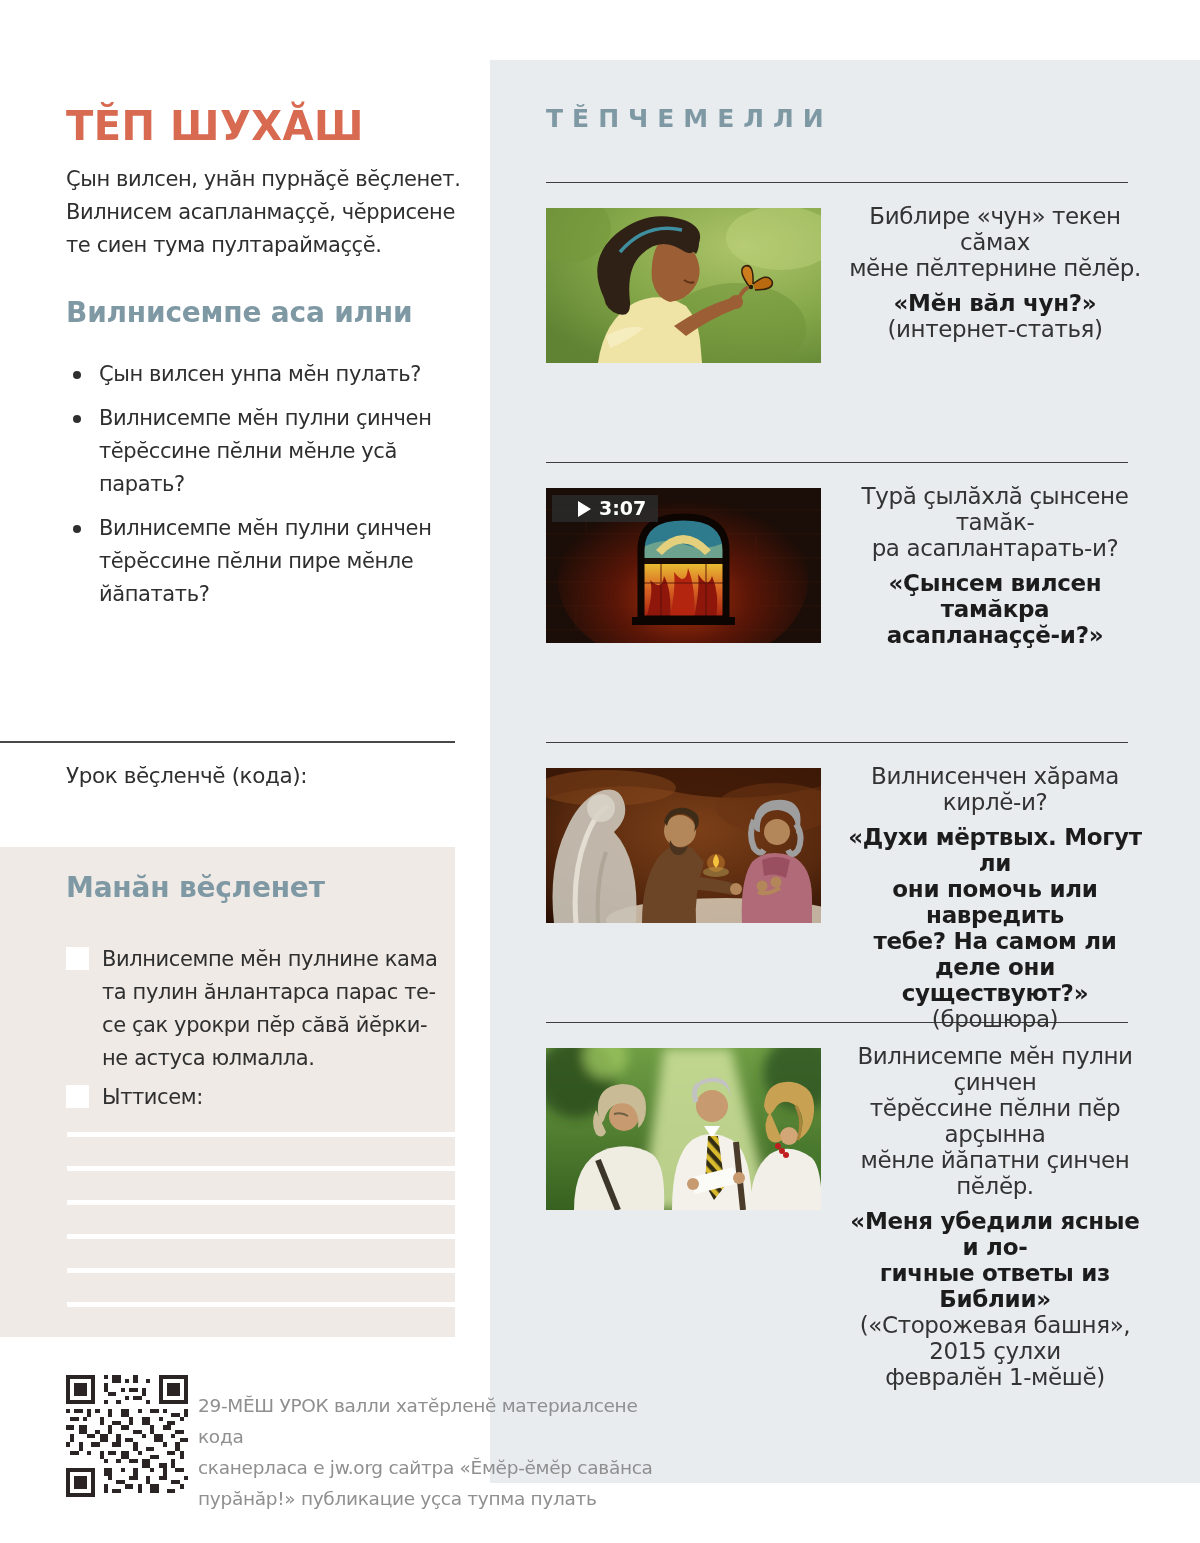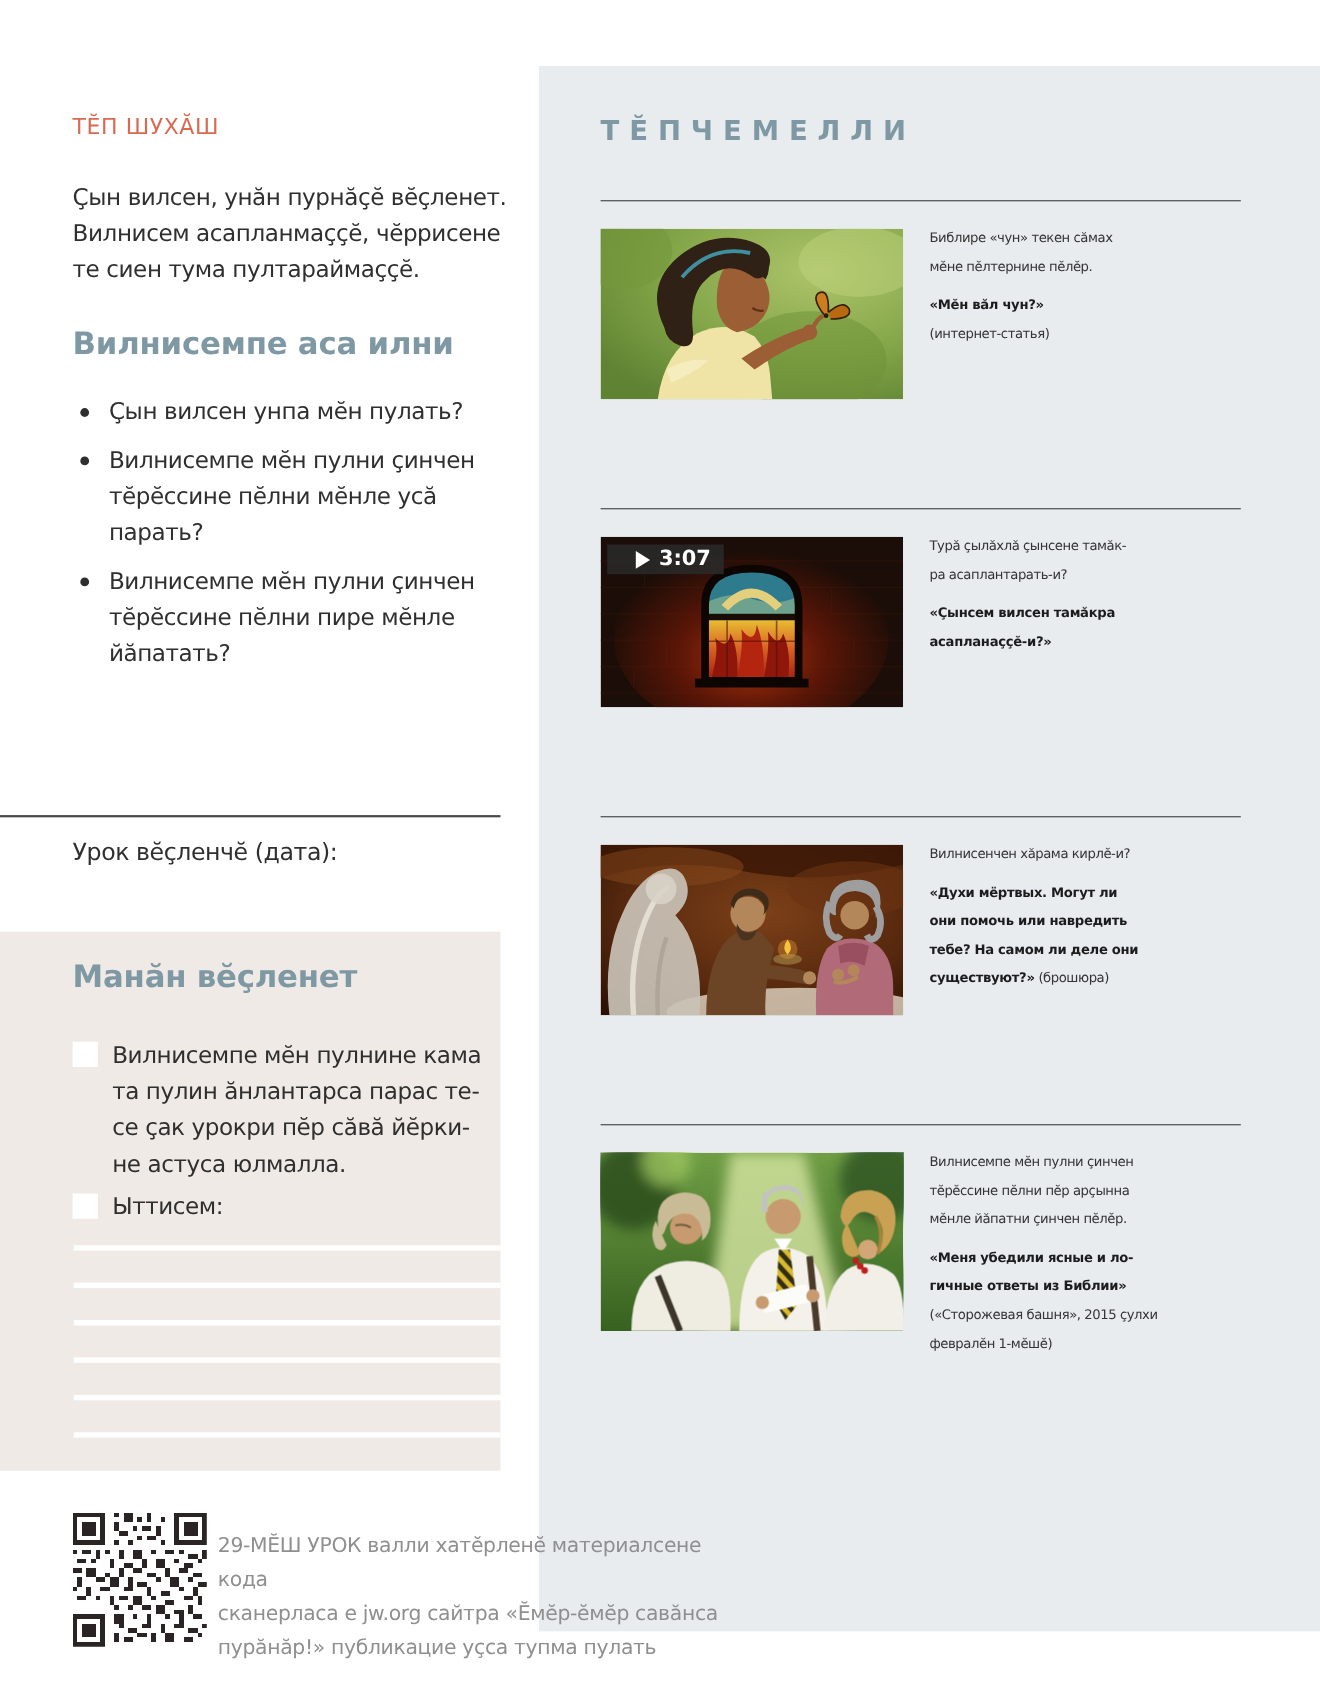--- a/index.html
+++ b/index.html
@@ -2,21 +2,21 @@
 <html><head>
 <meta charset="utf-8">
 <style>
   html,body{margin:0;padding:0;}
   body{width:1200px;height:1543px;background:#ffffff;
        font-family:"DejaVu Sans","Liberation Sans",sans-serif;color:#2f2f2f;}
   .page{position:relative;width:1200px;height:1543px;overflow:hidden;background:#fff;}
 
   
   .main-heading{position:absolute;left:66px;top:103px;margin:0;
-    font-size:20px;font-weight:normal;letter-spacing:.5px;color:#d96a52;}
+    font-size:40px;font-weight:bold;letter-spacing:.5px;color:#d96a52;}
   .intro{position:absolute;left:66px;top:163px;width:400px;margin:0;
     font-size:21px;line-height:33px;letter-spacing:-0.4px;white-space:pre-line;}
   .review-heading{position:absolute;left:66px;top:296px;margin:0;
     font-size:28px;font-weight:bold;color:#7e98a4;letter-spacing:-0.2px;}
   .review-list{position:absolute;left:66px;top:358px;width:400px;margin:0;padding:0;list-style:none;}
   .review-list li{position:relative;padding-left:33px;margin-bottom:11px;
     font-size:21px;line-height:33px;letter-spacing:-0.4px;}
   .bullet{position:absolute;left:7px;top:13px;width:8px;height:8px;border-radius:50%;background:#2f2f2f;}
   .li-text{white-space:pre-line;}
   .rule-left{position:absolute;left:0;top:741px;width:455px;border-top:2px solid #474747;}
@@ -33,21 +33,21 @@
 
   
   .panel{position:absolute;left:490px;top:60px;width:710px;height:1423px;background:#e8ecef;}
   .panel-heading{position:absolute;left:56px;top:44px;margin:0;
     font-size:25px;font-weight:bold;color:#7e98a4;letter-spacing:9px;}
   .sep{position:absolute;left:56px;width:582px;border-top:1.5px solid #3c3c3c;}
   .s1{top:122px}.s2{top:402px}.s3{top:682px}.s4{top:962px}
   .ref-item{position:absolute;left:56px;display:flex;gap:24px;}
   .i1{top:148px}.i2{top:428px}.i3{top:708px}.i4{top:988px}
   .ref-figure{flex:none;width:275px;position:relative;line-height:0;}
-  .ref-text{width:300px;margin-top:-5px;font-size:12px;line-height:26px;letter-spacing:-0.4px;color:#333;}
+  .ref-text{width:300px;margin-top:-5px;font-size:23px;line-height:26px;letter-spacing:-0.4px;color:#333;text-align:center;}
   .ref-intro{margin:0;white-space:pre-line;}
   .ref-title-wrap{margin:9px 0 0 0;white-space:pre-line;}
   .ref-title-wrap strong{color:#1c1c1c;letter-spacing:-0.3px;}
   .ref-note{margin:0;white-space:pre-line;}
   .video-badge{position:absolute;left:6px;top:7px;display:flex;align-items:center;gap:8px;
     background:rgba(42,42,42,.88);color:#fff;padding:4px 12px 4px 26px;
     font-size:19px;font-weight:bold;line-height:1;}
   .play-icon{display:inline-block;width:0;height:0;
     border-left:13px solid #fff;border-top:8px solid transparent;border-bottom:8px solid transparent;}
 
@@ -78,21 +78,21 @@
 парать?</span>
     </li>
     <li>
       <span class="bullet"></span>
       <span class="li-text">Вилнисемпе мĕн пулни çинчен
 тĕрĕссине пĕлни пире мĕнле
 йăпатать?</span>
     </li>
   </ul>
   <div class="rule-left"></div>
-  <p class="lesson-date">Урок вĕçленчĕ (дата):</p>
+  <p class="lesson-date">Урок вĕçленчĕ (кода):</p>
 
   <div class="goals-box">
     <h2 class="goals-heading">Манăн вĕçленет</h2>
     <div class="goal-row r1">
       <span class="checkbox"></span>
       <span class="goal-text">Вилнисемпе мĕн пулнине кама
 та пулин ăнлантарса парас те-
 се çак урокри пĕр сăвă йĕрки-
 не астуса юлмалла.</span>
     </div>

